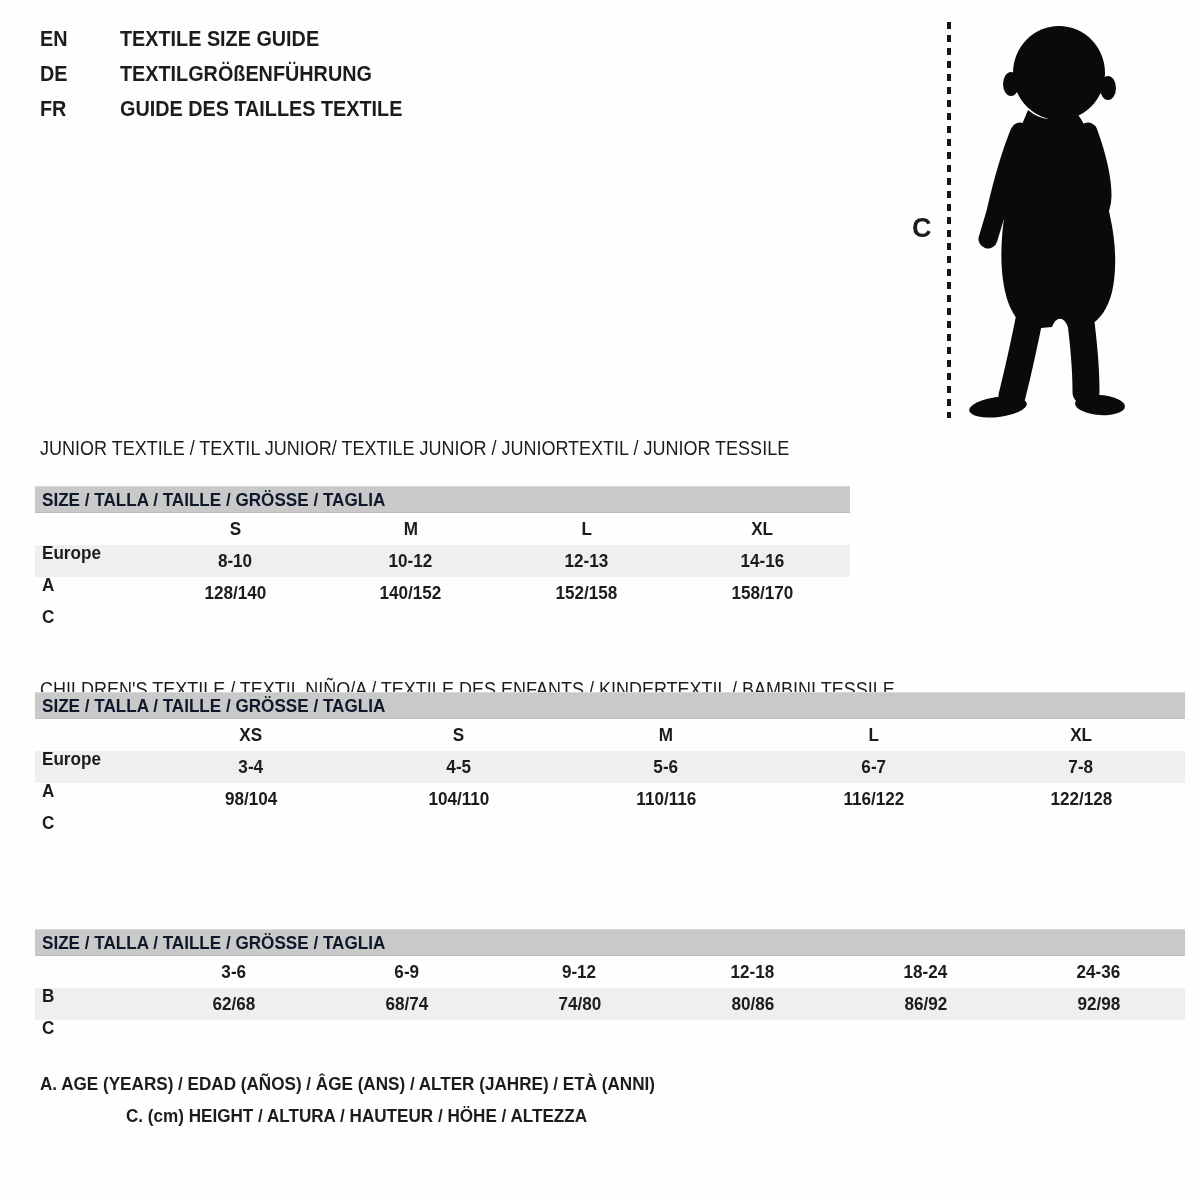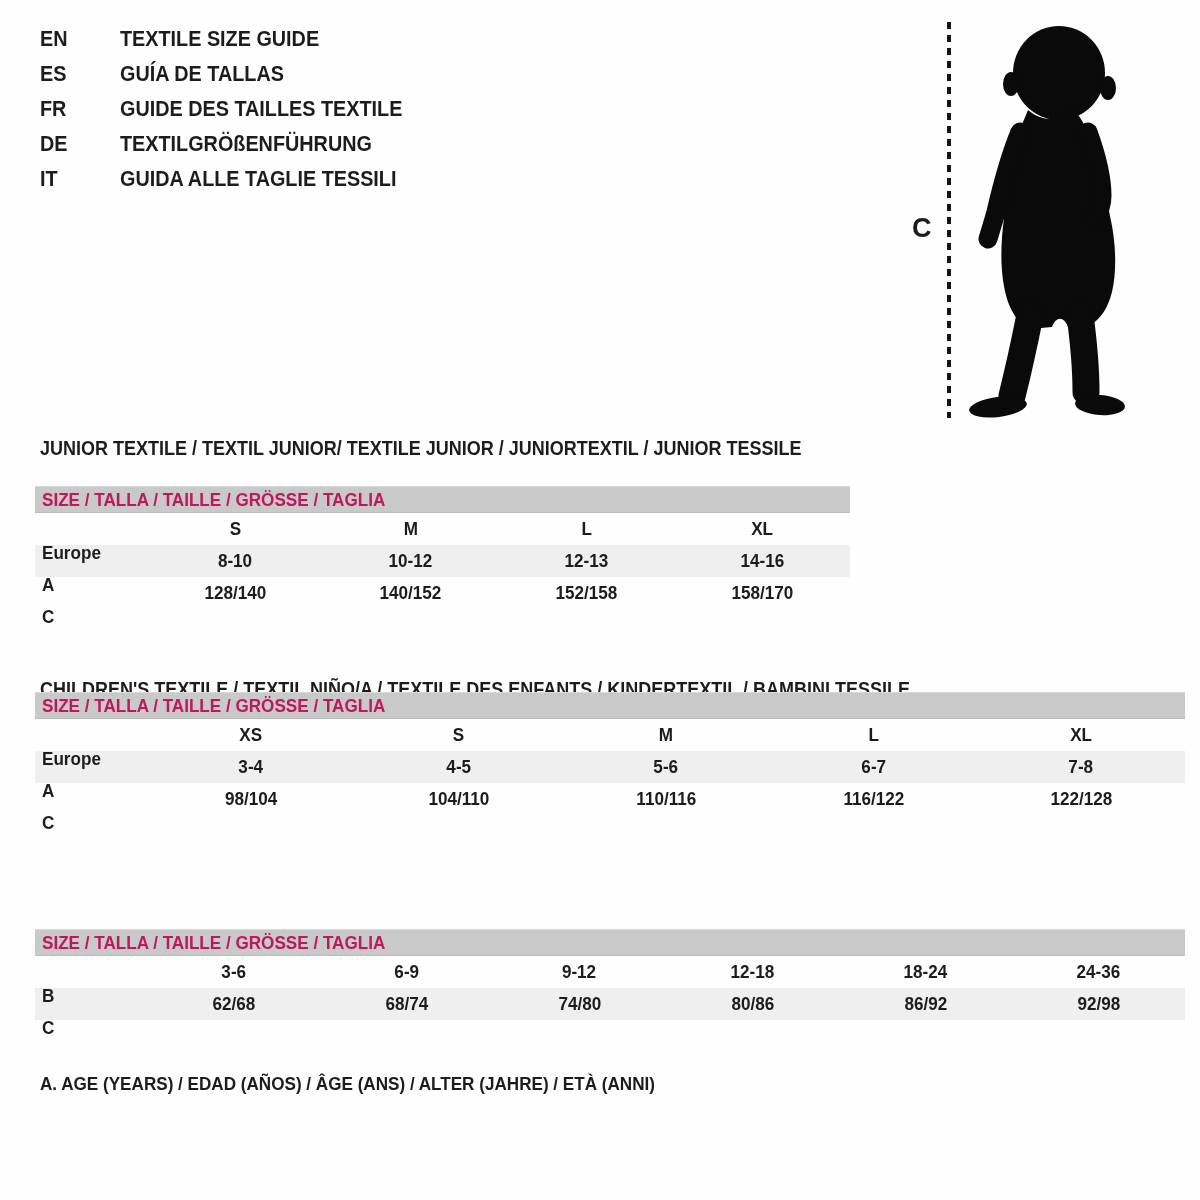--- a/index.html
+++ b/index.html
@@ -17,32 +17,32 @@
   .langs { position:absolute; left:40px; top:26px; }
   .lang-row { display:flex; height:35px; align-items:flex-start; font-size:22px; font-weight:700; }
   .lang-code { width:80px; }
 
   
   .dash-line { position:absolute; left:945px; top:20px; }
   .fig-c { position:absolute; left:912px; top:213px; font-size:27px; font-weight:700; }
   .toddler { position:absolute; left:963px; top:20px; }
 
   
-  .sec-title { position:absolute; left:40px; font-size:20px; font-weight:700; line-height:32px;text-align:center; }
+  .sec-title { position:absolute; left:40px; font-size:20px; font-weight:400; line-height:32px;text-align:center; }
   .t-junior   { top:432px; }
   .t-children { top:673px; }
   .t-babies   { top:847px; }
 
   
   .table { position:absolute; font-weight:700; }
   .tbl-junior   { left:35px; top:486px; width:815px; }
   .tbl-children { left:35px; top:692px; width:1150px; }
   .tbl-babies   { left:35px; top:929px; width:1150px; }
   .bar {
-    height:27px; background:#c9c9c9; color:#be185d;
+    height:27px; background:#c9c9c9; color:#0f172a;
     display:flex; align-items:center; padding-left:7px; font-size:19px;
     box-shadow: inset 0 1px 0 #d9d9d9, inset 0 -1px 0 #bcbcbc;
   }
   .trow { display:flex; height:32px; align-items:center; font-size:19px; }
   .trow .cell   { flex:1; text-align:center; }
   .trow .rlabel { flex:0 0 105px; text-align:left; padding-left:7px;margin-top:48px; }
   .stripe { background:#efefef; }
 
   
   .legend { position:absolute; left:40px; top:1068px; }
@@ -52,34 +52,26 @@
 <body>
 
 <div class="page">
 
   <div class="langs">
     <div class="lang-row">
       <span class="lang-code"><span class="cond">EN</span></span>
       <span class="lang-label"><span class="cond">TEXTILE SIZE GUIDE</span></span>
     </div>
     <div class="lang-row">
-      <span class="lang-code"><span class="cond">ES</span></span>
-      <span class="lang-label"><span class="cond">GUÍA DE TALLAS</span></span>
+      <span class="lang-code"><span class="cond">DE</span></span>
+      <span class="lang-label"><span class="cond">TEXTILGRÖßENFÜHRUNG</span></span>
     </div>
     <div class="lang-row">
       <span class="lang-code"><span class="cond">FR</span></span>
       <span class="lang-label"><span class="cond">GUIDE DES TAILLES TEXTILE</span></span>
-    </div>
-    <div class="lang-row">
-      <span class="lang-code"><span class="cond">DE</span></span>
-      <span class="lang-label"><span class="cond">TEXTILGRÖßENFÜHRUNG</span></span>
-    </div>
-    <div class="lang-row">
-      <span class="lang-code"><span class="cond">IT</span></span>
-      <span class="lang-label"><span class="cond">GUIDA ALLE TAGLIE TESSILI</span></span>
     </div>
   </div>
 
   <svg class="dash-line" width="8" height="400">
     <line x1="4" y1="2" x2="4" y2="398" stroke="#151515" stroke-width="4" stroke-dasharray="7 6"></line>
   </svg>
   <span class="fig-c">C</span>
   <svg class="toddler" width="177" height="400" viewBox="0 0 175 400">
     <g fill="#0a0a0a" stroke="none">
       <ellipse cx="95" cy="53" rx="46" ry="47"></ellipse>
@@ -188,15 +180,18 @@
       <span class="cell"><span class="condc">80/86</span></span>
       <span class="cell"><span class="condc">86/92</span></span>
       <span class="cell"><span class="condc">92/98</span></span>
     </div>
   </div>
 
   <div class="legend">
     <div class="legend-line">
         <span class="cond">A. AGE (YEARS) / EDAD (AÑOS) / ÂGE (ANS) / ALTER (JAHRE) / ETÀ (ANNI)</span>
       </div>
+    <div class="legend-line">
+        <span class="cond">C. (cm) HEIGHT / ALTURA / HAUTEUR / HÖHE / ALTEZZA</span>
+      </div>
   </div>
 
 </div>
 
 </body></html>

